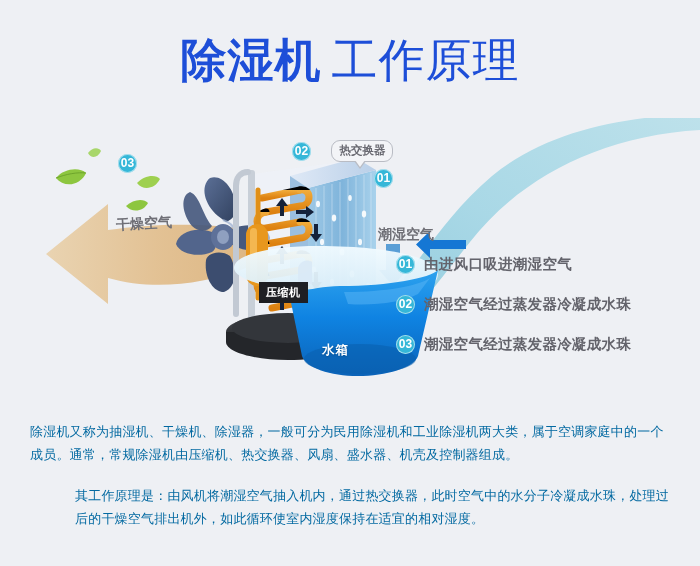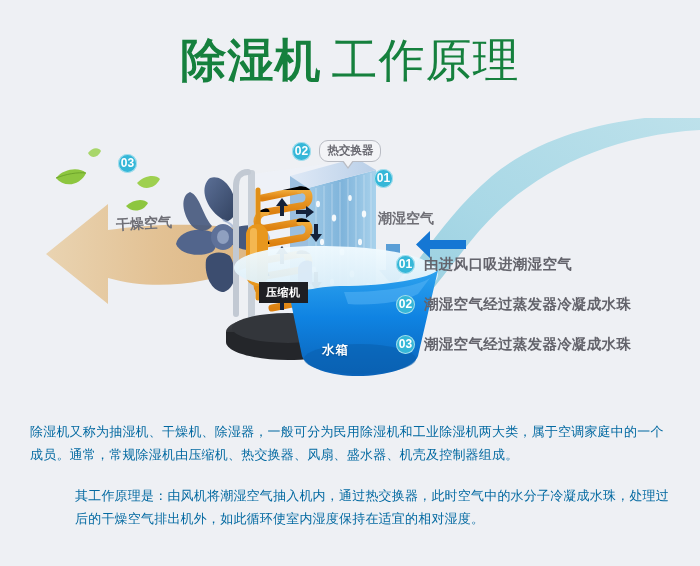--- a/index.html
+++ b/index.html
@@ -8,21 +8,21 @@
     background:#eef0f4;
     font-family:"Liberation Sans","DejaVu Sans",sans-serif;
     overflow:hidden;position:relative;
   }
   .stage{position:absolute;inset:0;}
 
   
   .title{
     position:absolute;left:0;top:30px;width:700px;
     text-align:center;white-space:nowrap;
-    color:#15803d;letter-spacing:1px;
+    color:#1d4ed8;letter-spacing:1px;
   }
   .title .t-strong{font-size:46px;font-weight:700;}
   .title .t-light{font-size:46px;font-weight:400;margin-left:10px;}
 
   
   .diagram{position:absolute;left:0;top:118px;width:700px;height:285px;}
   .diagram svg{position:absolute;left:0;top:0;}
 
   
   .lbl{position:absolute;white-space:nowrap;}
@@ -42,38 +42,38 @@
     font-size:14px;color:#6f6f76;font-weight:600;
     transform:rotate(-3deg);
   }
 
   .lbl-hx{left:292px;top:22px;}
   .bubble{
     display:inline-block;vertical-align:middle;
     border:1.4px solid #b9bcc4;border-radius:9px;
     background:#f3f4f7;color:#6a6a72;
     font-size:11.5px;font-weight:600;
-    padding:2px 7px 3px;position:relative;margin-left:4px;
+    padding:2px 7px 3px;position:relative;margin-left:16px;
   }
   .bubble:after,.bubble:before{
     content:"";position:absolute;left:22px;
     width:0;height:0;border-style:solid;
   }
   .bubble:before{
     bottom:-8px;border-width:8px 6px 0 6px;
     border-color:#b9bcc4 transparent transparent transparent;
   }
   .bubble:after{
     bottom:-6px;border-width:7px 5px 0 5px;
     border-color:#f3f4f7 transparent transparent transparent;left:23px;
   }
 
   .lbl-humid{left:374px;top:50px;}
   .lbl-humid .txt{
-    display:block;margin-top:22px;margin-left:4px;
+    display:block;margin-top:38px;margin-left:4px;
     font-size:14px;color:#6f6f76;font-weight:600;
   }
 
   .lbl-comp{
     left:259px;top:164px;
     background:#1e1f23;color:#fff;
     font-size:11px;font-weight:700;
     padding:3px 7px;border-radius:0;
     letter-spacing:.5px;
   }

